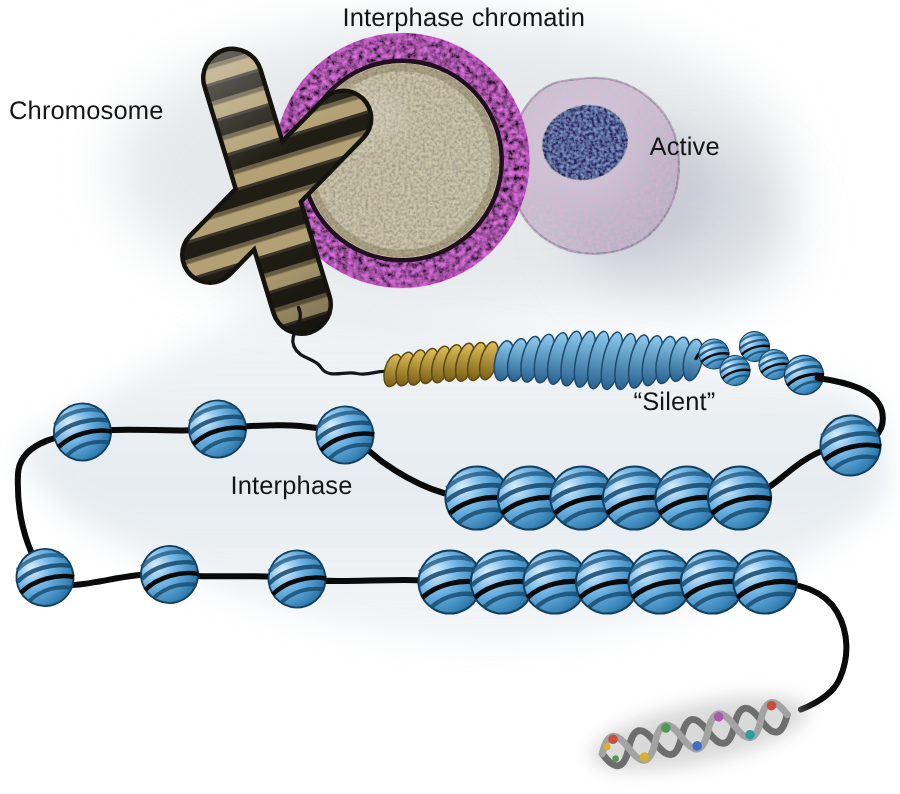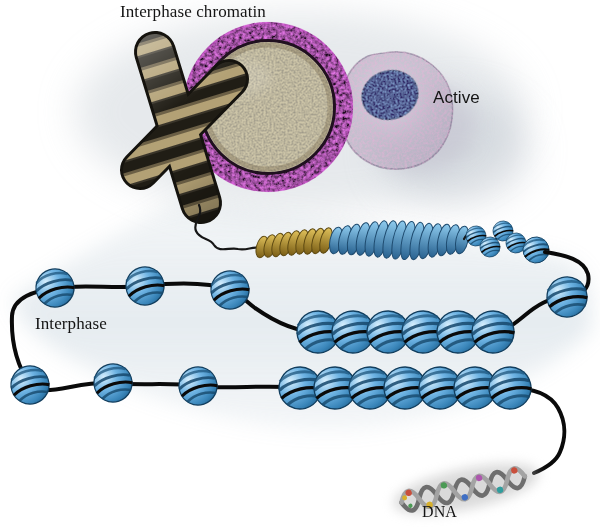--- a/index.html
+++ b/index.html
@@ -1,20 +1,20 @@
 <!DOCTYPE html>
 <html style="--string-color: #0a0a0a; --nucleosome-light: #d8effd; --nucleosome-mid: #6fb4e4; --nucleosome-dark: #1f618f; --fiber-gold-light: #dfc05a; --fiber-gold-dark: #7a5e16; --fiber-blue-light: #8ecbee; --fiber-blue-dark: #28618f; --chromatin-core-tan: #cdc5a8; --chromatin-ring-magenta: #c12fc1; --nucleolus-indigo: #2e2366;"><head>
 <meta charset="utf-8">
 <style>
   html,body{margin:0;padding:0;background:#ffffff;}
   .stage{position:relative;width:600px;height:529px;background:#ffffff;overflow:hidden;
          font-family:"Liberation Sans",sans-serif;}
   .stage svg{position:absolute;left:0;top:0;}
   .label{position:absolute;color:#141414;font-size:17px;line-height:20px;letter-spacing:.1px;}
-  .center{text-align:left;font-family:Liberation Serif, serif;}
+  .center{text-align:right;}
 </style>
 </head>
 <body>
 
 <div class="stage">
 
 <svg width="600" height="529" viewBox="0 0 600 529">
   <defs>
     <filter id="soft18" x="-60%" y="-60%" width="220%" height="220%">
           <feGaussianBlur stdDeviation="18"></feGaussianBlur>
@@ -229,25 +229,26 @@
       <circle cx="499" cy="496" r="3.2" fill="#2f9d9d"></circle>
       <circle cx="517" cy="480" r="3.2" fill="#c94f3c"></circle>
       <circle cx="404" cy="484" r="2.4" fill="#d8b02c"></circle>
       <circle cx="408" cy="493" r="2.2" fill="#4c9a55"></circle>
     </g>
   </g>
 </svg>
 
 <div class="label center" style="left:120px;top:2px;width:270px;">Interphase chromatin</div>
 
+<div class="label" style="left:6px;top:64px;">Chromosome</div>
 
 <div class="label" style="left:433px;top:88px;">Active</div>
 
 <div class="label center" style="left:277px;top:258px;width:200px;">
+  <div>“Silent”</div>
 </div>
 
 <div class="label center" style="left:35px;top:314px;width:200px;">
   <div>Interphase</div>
 </div>
 
-<div class="label center" style="left:422px;top:502px;width:100px;font-size:16px;">DNA</div>
 
 </div>
 
 </body></html>

